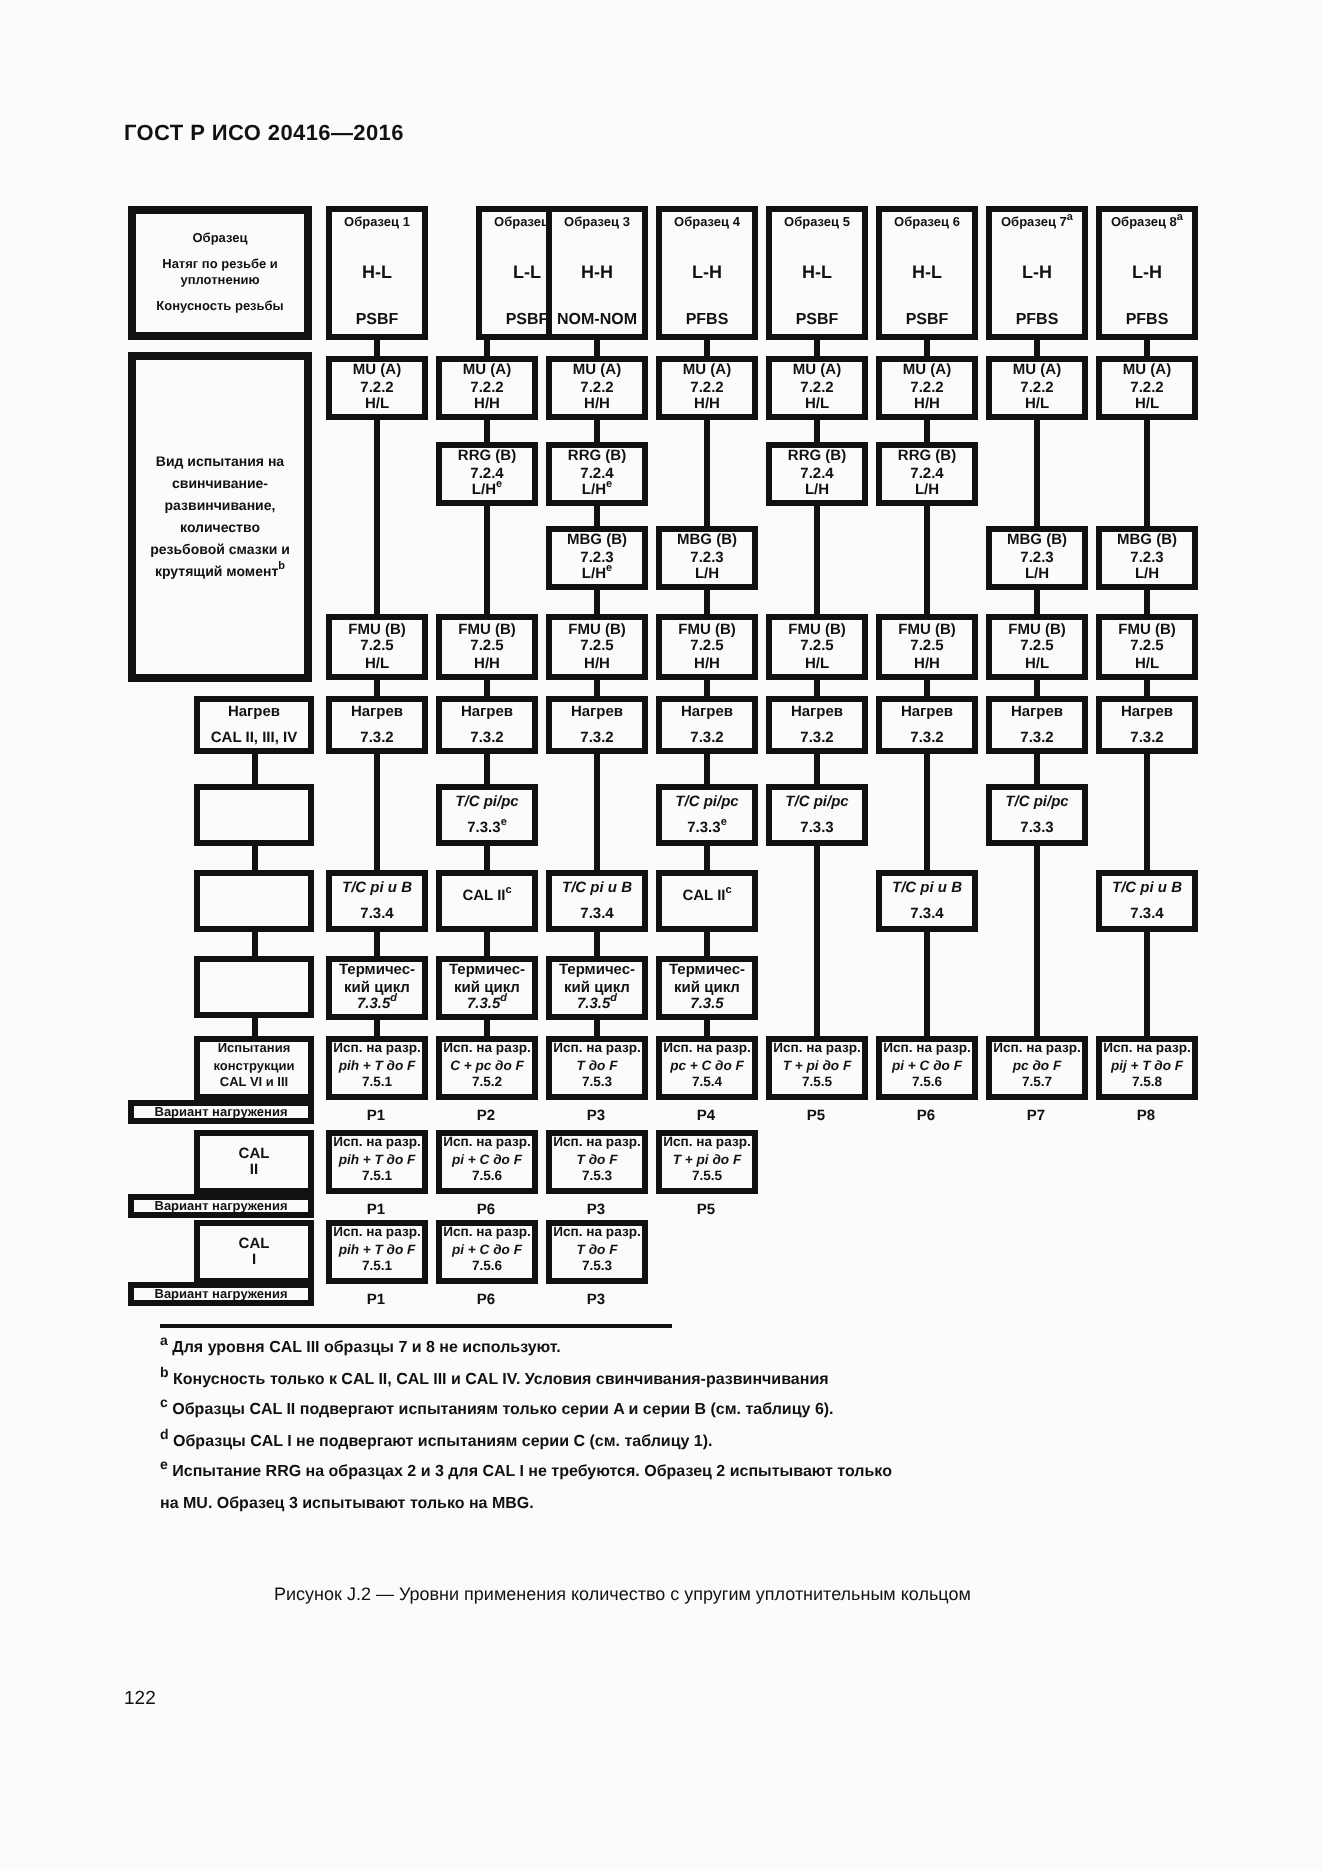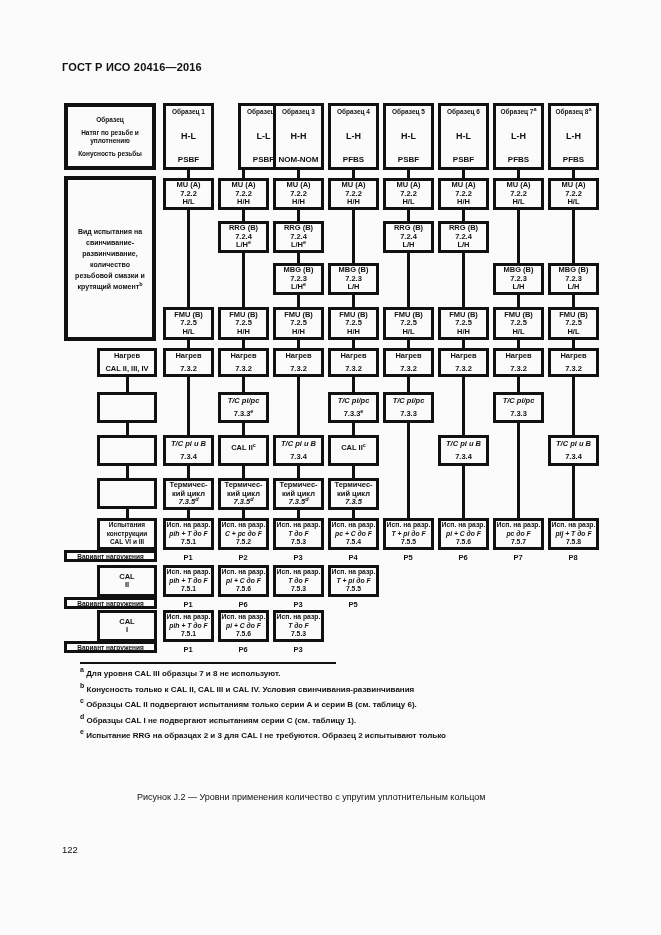--- a/index.html
+++ b/index.html
@@ -410,17 +410,18 @@
   </div>
 
 <div class="notes">
   <div class="rule"></div>
   <div id="notes-list">
       <div><span class="sup" style="font-size: 7px;">a</span> <span>Для уровня CAL III образцы 7 и 8 не используют.</span></div>
       <div><span class="sup" style="font-size: 7px;">b</span> <span>Конусность только к CAL II, CAL III и CAL IV. Условия свинчивания-развинчивания</span></div>
       <div><span class="sup" style="font-size: 7px;">c</span> <span>Образцы CAL II подвергают испытаниям только серии A и серии B (см. таблицу 6).</span></div>
       <div><span class="sup" style="font-size: 7px;">d</span> <span>Образцы CAL I не подвергают испытаниям серии C (см. таблицу 1).</span></div>
       <div><span class="sup" style="font-size: 7px;">e</span> <span>Испытание RRG на образцах 2 и 3 для CAL I не требуются. Образец 2 испытывают только</span></div>
+      <div><span>на MU. Образец 3 испытывают только на MBG.</span></div>
     </div>
 </div>
 
 <div class="caption">Рисунок J.2 — Уровни применения количество с упругим уплотнительным кольцом</div>
 <div class="pageno">122</div>
 
 </body></html>

